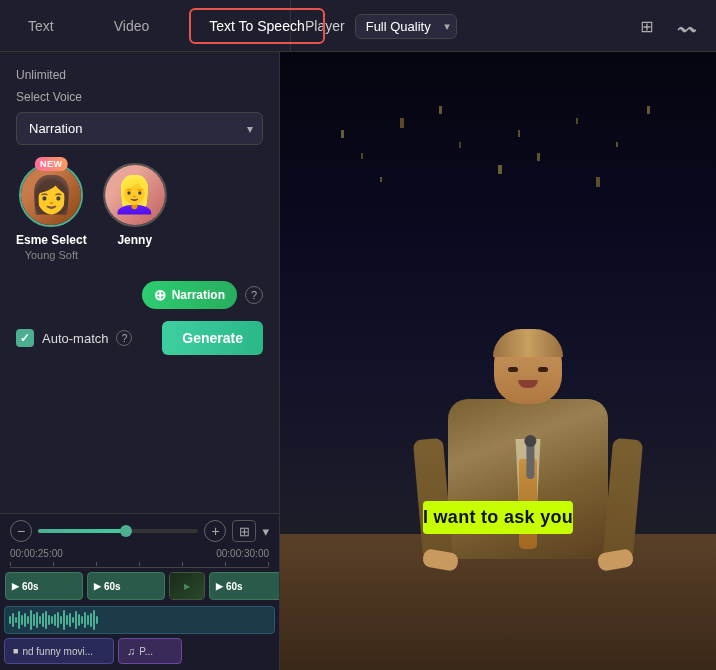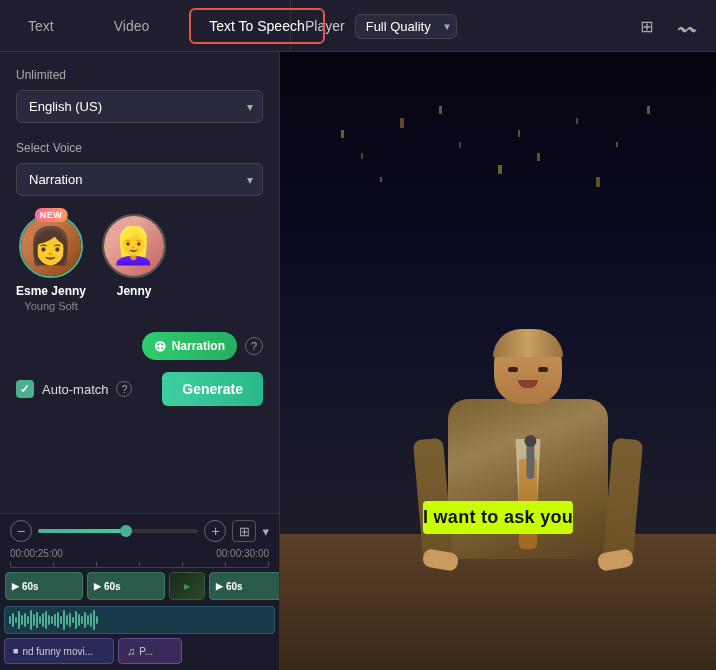--- a/index.html
+++ b/index.html
@@ -226,27 +226,20 @@
 </div>
 
 <div style="display:flex; flex:1; overflow:hidden; height:calc(670px - 52px);">
 
   <div style="width:280px; background:#1e1e2e; border-right:1px solid #333; display:flex; flex-direction:column; flex-shrink:0; overflow:hidden;">
 
     <div style="flex:1; overflow-y:auto; padding:16px 16px 0;">
 
       <div>
         <div class="section-label">Unlimited</div>
-        <div class="dropdown-wrap">
-          <select style="width:100%;background:#2a2a3e;border:1px solid #444;color:#fff;font-size:13px;padding:8px 30px 8px 12px;border-radius:6px;cursor:pointer;appearance:none;-webkit-appearance:none;">
-            <option>English (US)</option>
-            <option>English (UK)</option>
-            <option>Spanish</option>
-          </select>
-        </div>
       </div>
 
       <div>
         <div class="section-label">Select Voice</div>
         <div class="dropdown-wrap">
           <select style="width:100%;background:#2a2a3e;border:1px solid #444;color:#fff;font-size:13px;padding:8px 30px 8px 12px;border-radius:6px;cursor:pointer;appearance:none;-webkit-appearance:none;">
             <option>Narration</option>
             <option>Conversation</option>
             <option>News</option>
           </select>
@@ -257,21 +250,21 @@
 
         <div class="voice-card">
           <div class="avatar-wrap">
             <div class="new-badge">NEW</div>
             <div class="avatar-circle selected">
               <div class="avatar-bg-esme">
                 <span style="font-size:36px;">👩</span>
               </div>
             </div>
           </div>
-          <div class="voice-name">Esme Jenny</div>
+          <div class="voice-name">Esme Select</div>
           <div class="voice-style">Young Soft</div>
         </div>
 
         <div class="voice-card">
           <div class="avatar-wrap">
             <div class="avatar-circle">
               <div class="avatar-bg-jenny">
                 <span style="font-size:36px;">👱‍♀️</span>
               </div>
             </div>

